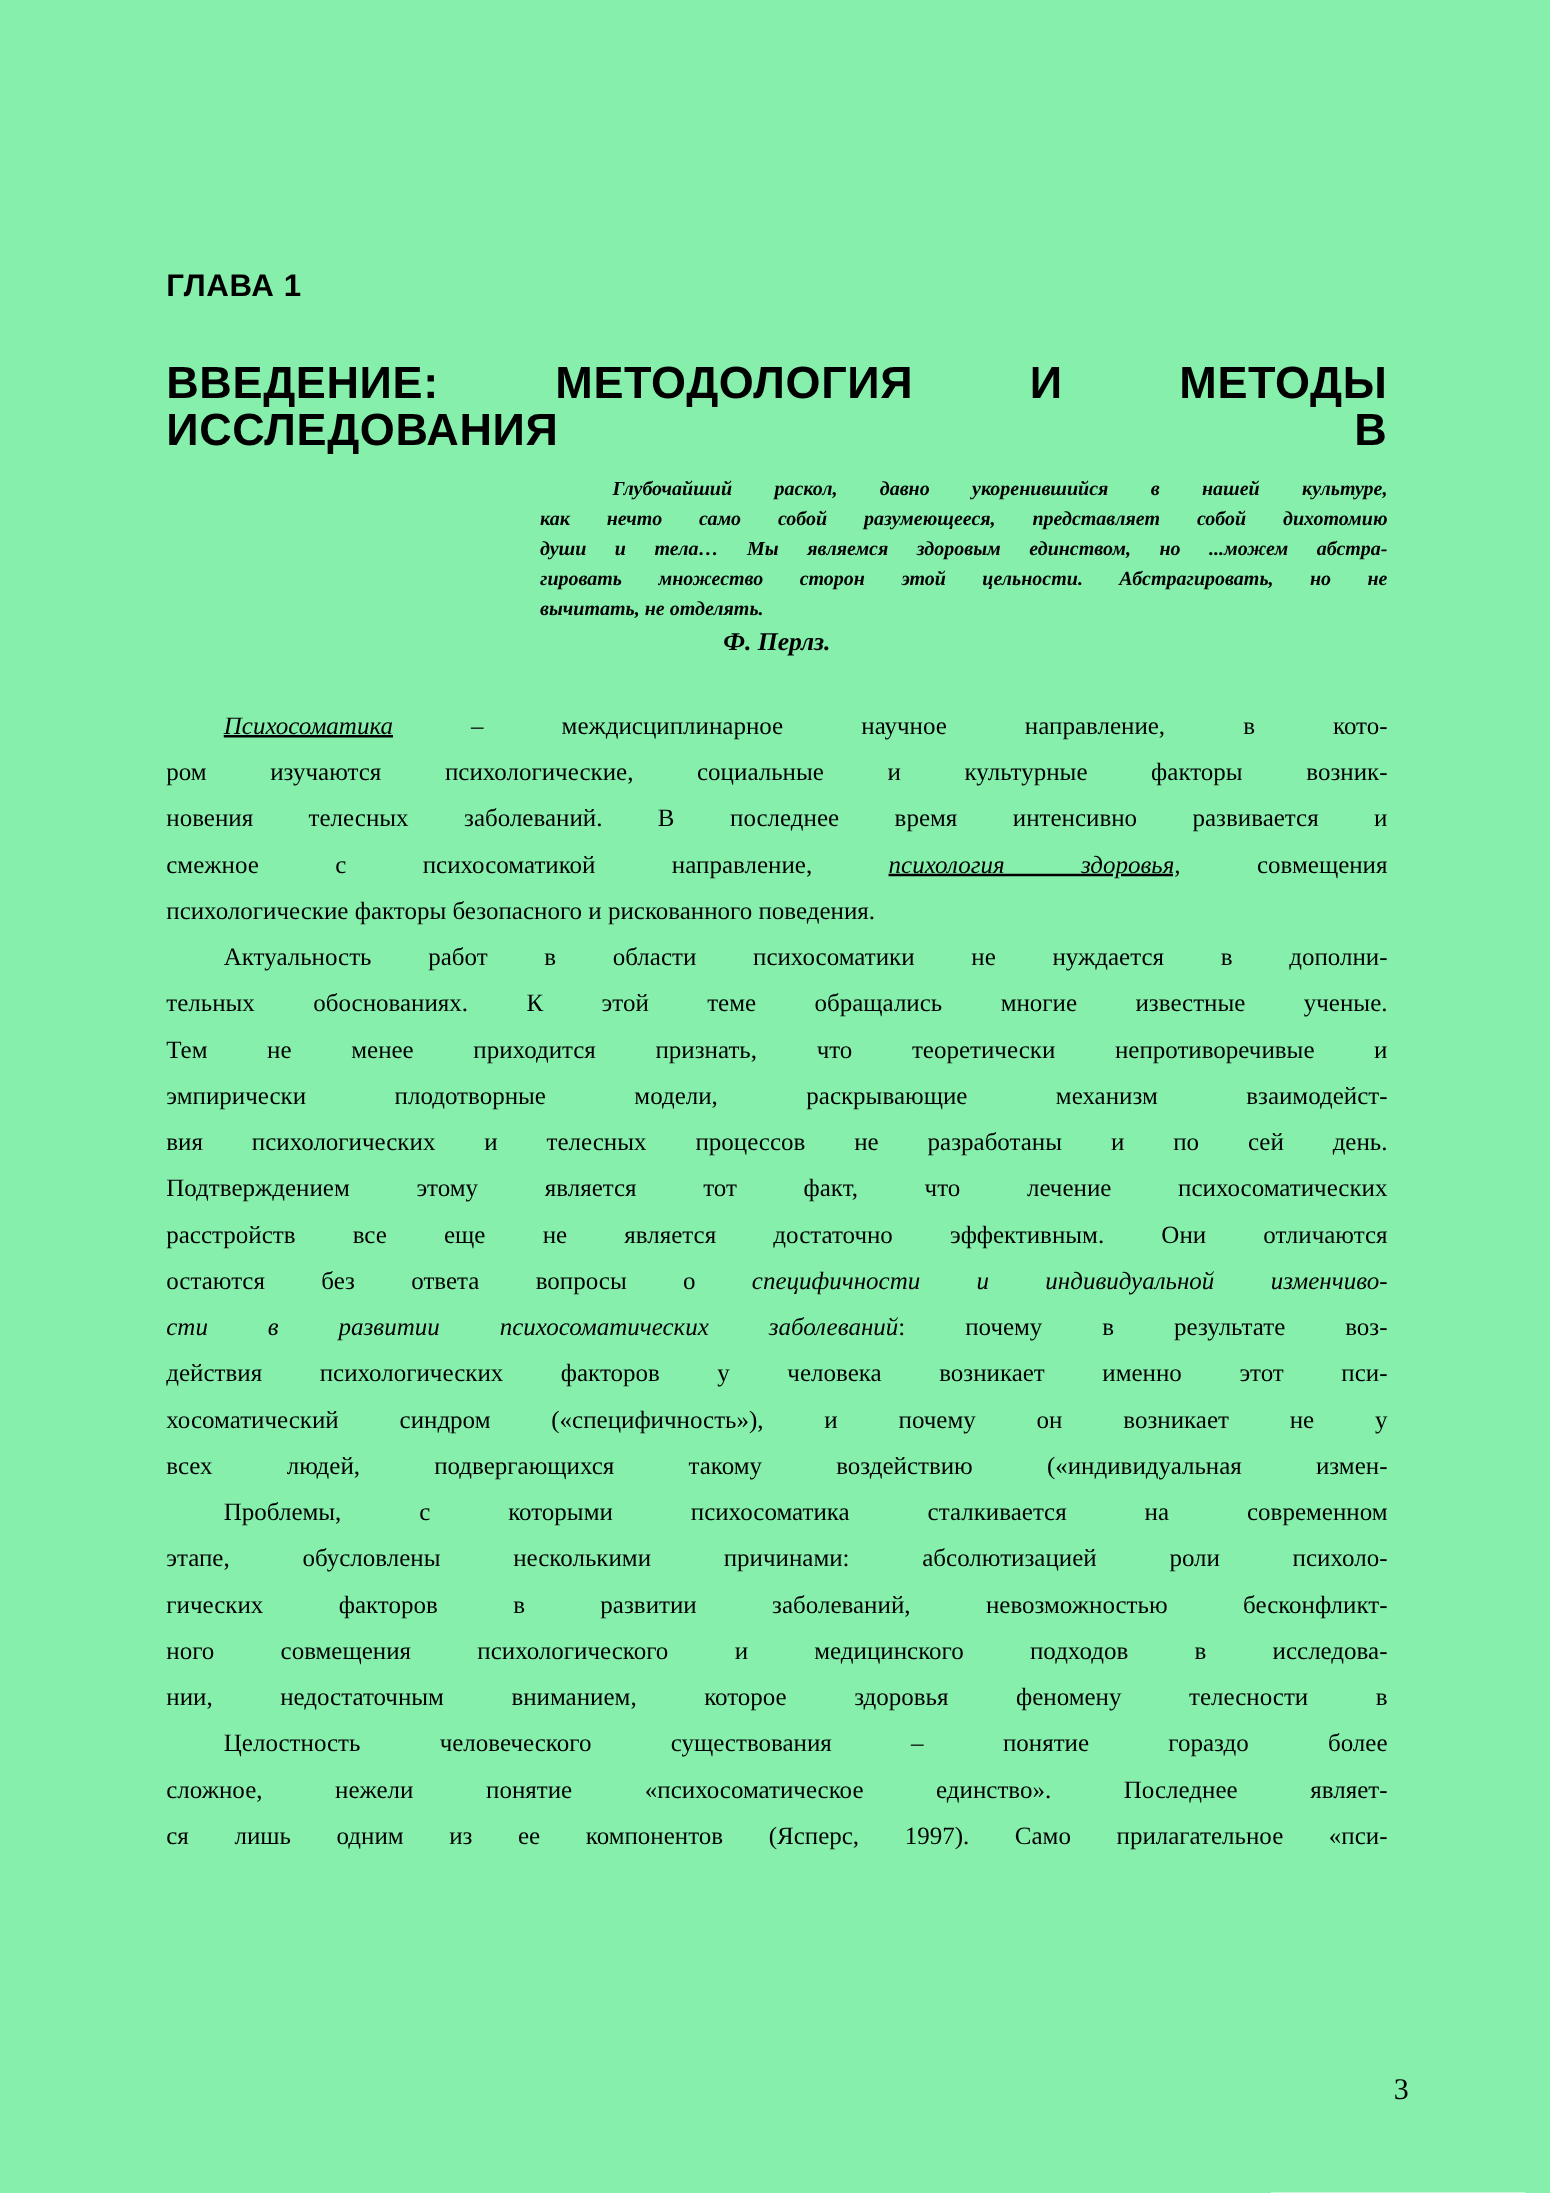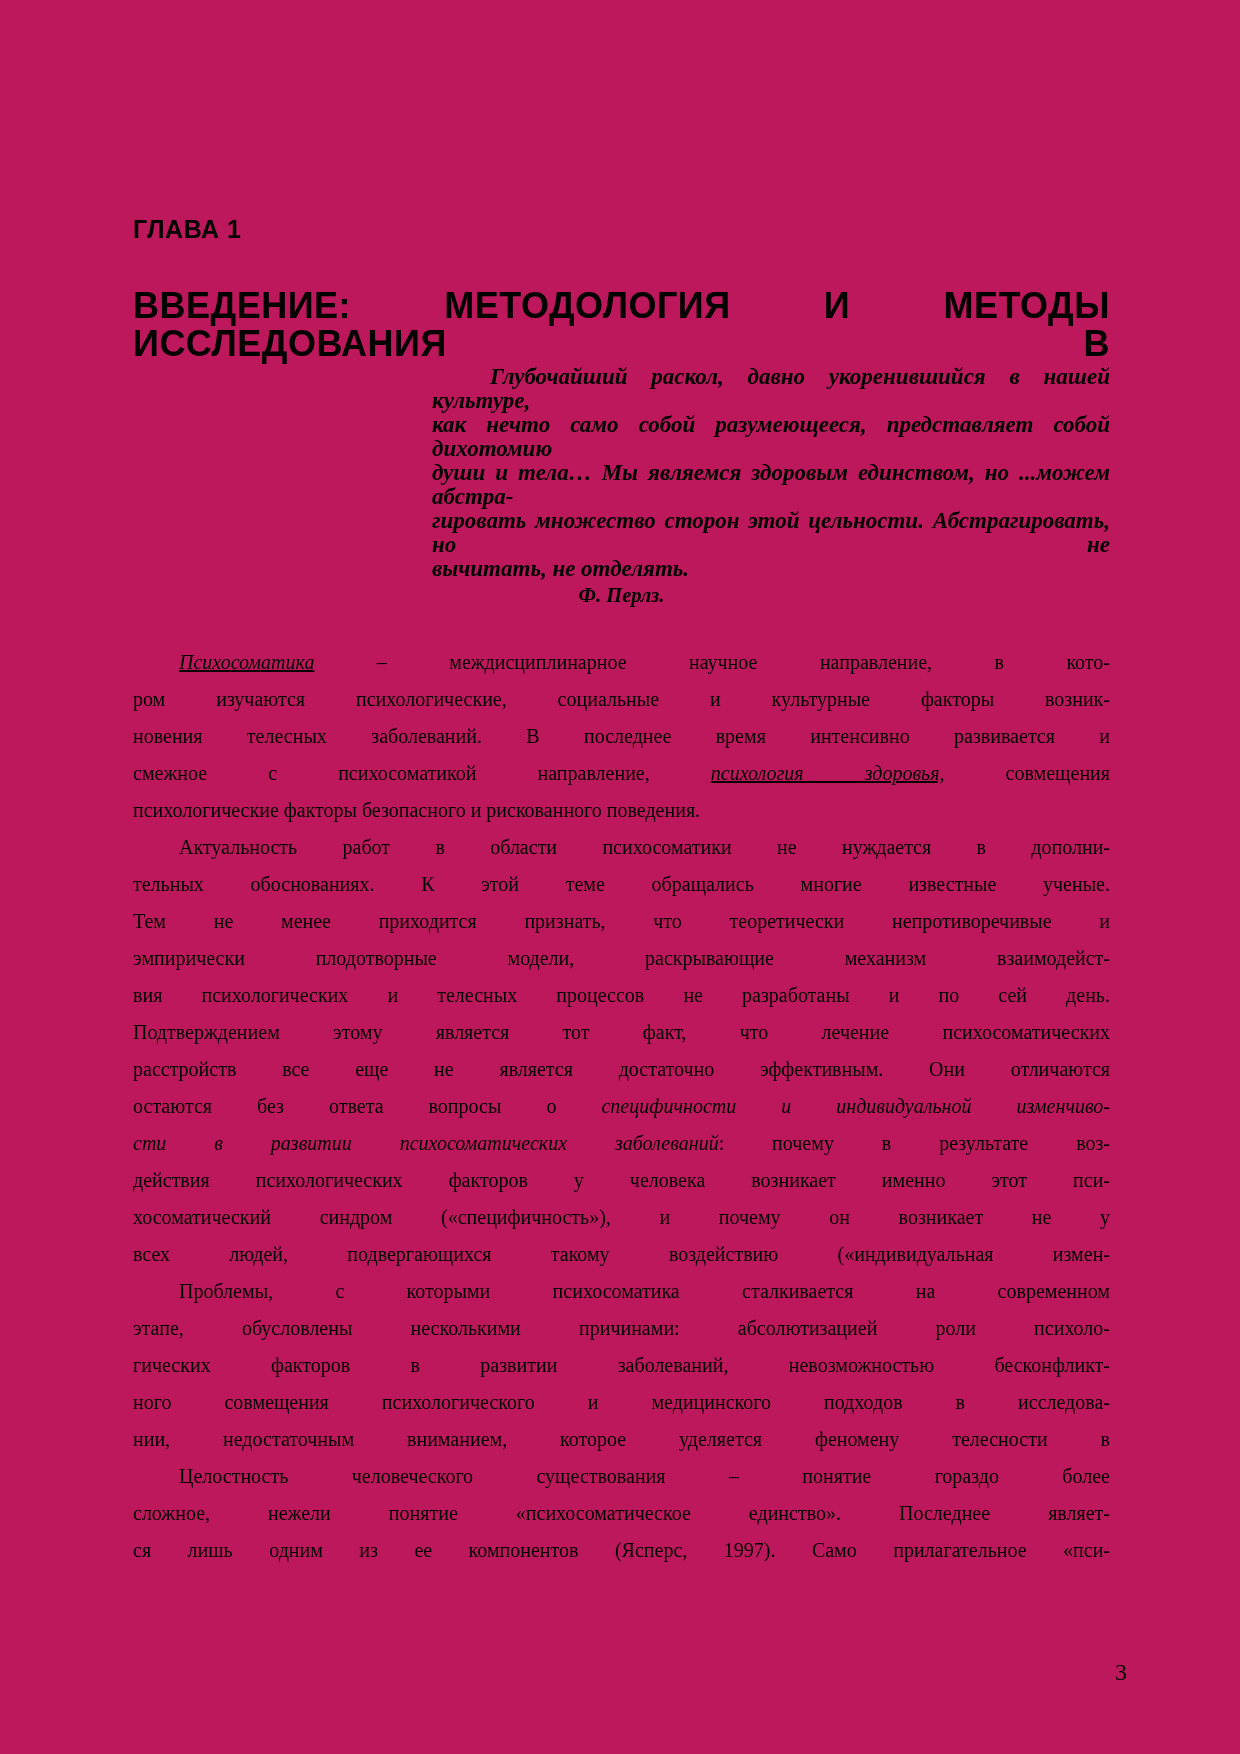--- a/index.html
+++ b/index.html
@@ -4,21 +4,21 @@
 <style>
   html, body {
     margin: 0;
     padding: 0;
     background: #ffffff;
   }
   .page {
     position: relative;
     width: 1240px;
     height: 1754px;
-    background: #be185d;
+    background: #86efac;
     color: #000000;
     box-sizing: border-box;
     padding: 214px 130px 0 133px;
     font-family: "Liberation Serif", serif;
     overflow: hidden;
   }
   .chapter {
     font-family: "Liberation Sans", sans-serif;
     font-weight: bold;
     font-size: 25px;
@@ -30,25 +30,25 @@
     font-family: "Liberation Sans", sans-serif;
     font-weight: bold;
     font-size: 36px;
     line-height: 38px;
     letter-spacing: 0.5px;
   }
   .title .tl1 { text-align: justify; text-align-last: justify; }
   .title .tl2 { text-align: left; }
 
   .epigraph {
-    margin-top: 2px;
+    margin-top: 17px;
     margin-left: 299px;
     font-weight: bold;
     font-style: italic;
-    font-size: 23px;
+    font-size: 16px;
     line-height: 24px;
   }
   .epigraph .line { text-align: justify; text-align-last: justify; }
   .epigraph .line.lastline { text-align-last: left; }
   .epigraph .line.indent { text-indent: 58px; }
   .epigraph-author {
     margin-top: 2px;
     font-weight: bold;
     font-style: italic;
     font-size: 20.5px;
@@ -112,21 +112,21 @@
       <div class="line"><span>расстройств все еще не является достаточно эффективным. Они отличаются</span></div>
       <div class="line"><span>остаются без ответа вопросы о </span><span class="i">специфичности и индивидуальной изменчиво-</span></div>
       <div class="line"><span class="i">сти в развитии психосоматических заболеваний</span><span>: почему в результате воз-</span></div>
       <div class="line"><span>действия психологических факторов у человека возникает именно этот пси-</span></div>
       <div class="line"><span>хосоматический синдром («специфичность»), и почему он возникает не у</span></div>
       <div class="line"><span>всех людей, подвергающихся такому воздействию («индивидуальная измен-</span></div>
       <div class="line indent"><span>Проблемы, с которыми психосоматика сталкивается на современном</span></div>
       <div class="line"><span>этапе, обусловлены несколькими причинами: абсолютизацией роли психоло-</span></div>
       <div class="line"><span>гических факторов в развитии заболеваний, невозможностью бесконфликт-</span></div>
       <div class="line"><span>ного совмещения психологического и медицинского подходов в исследова-</span></div>
-      <div class="line"><span>нии, недостаточным вниманием, которое уделяется феномену телесности в</span></div>
+      <div class="line"><span>нии, недостаточным вниманием, которое здоровья феномену телесности в</span></div>
       <div class="line indent"><span>Целостность человеческого существования – понятие гораздо более</span></div>
       <div class="line"><span>сложное, нежели понятие «психосоматическое единство». Последнее являет-</span></div>
       <div class="line"><span>ся лишь одним из ее компонентов (Ясперс, 1997). Само прилагательное «пси-</span></div>
     </div>
 
   <div class="pagenum">3</div>
 
 </div>
 
 </body></html>

